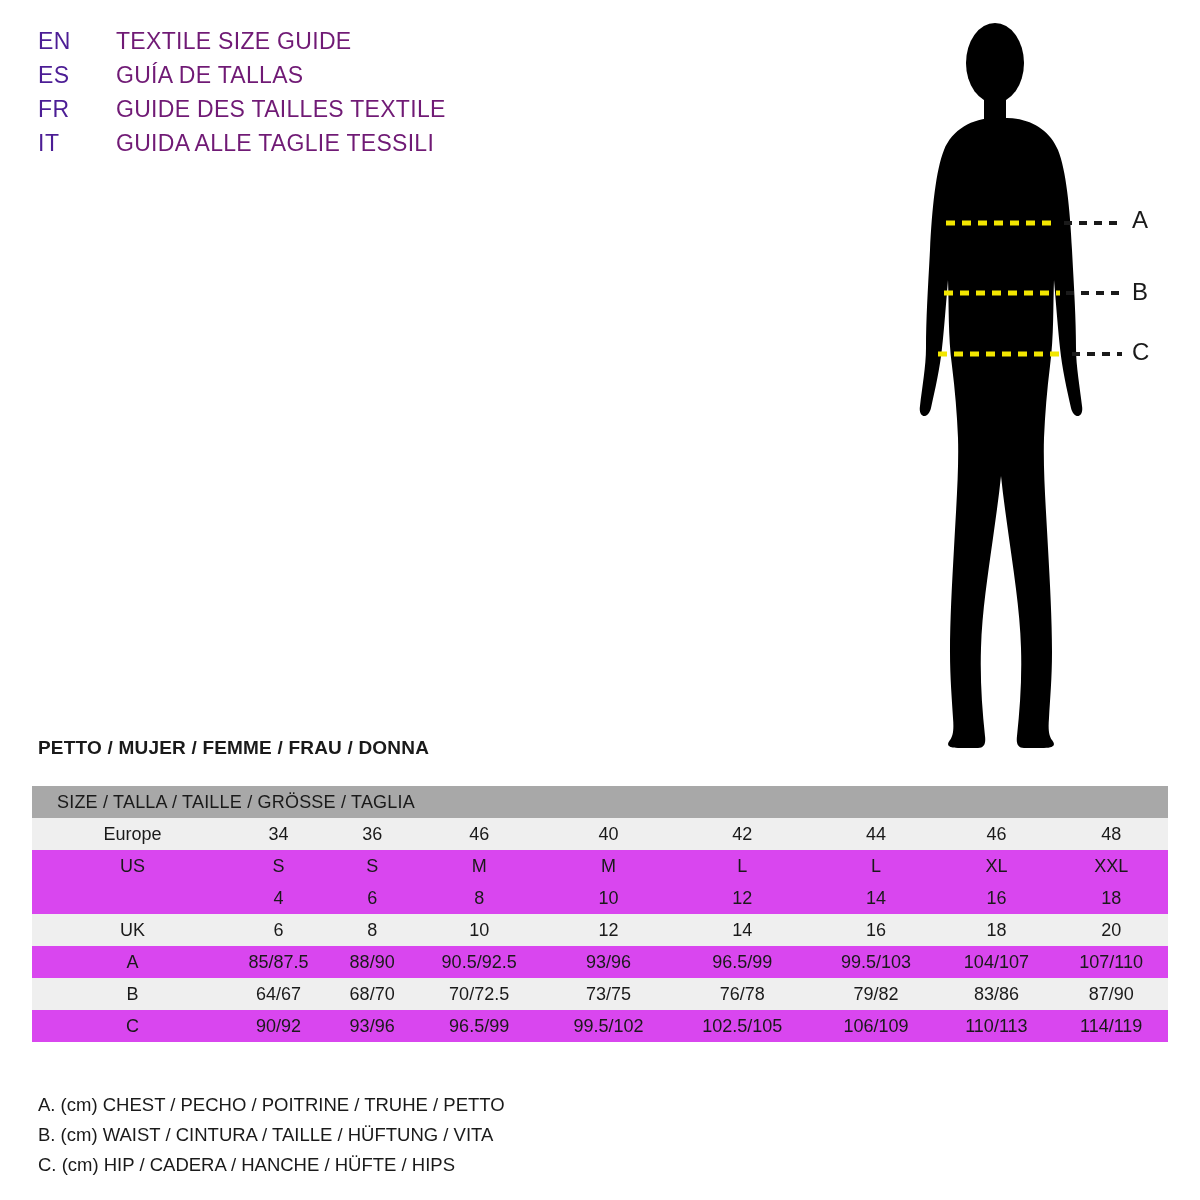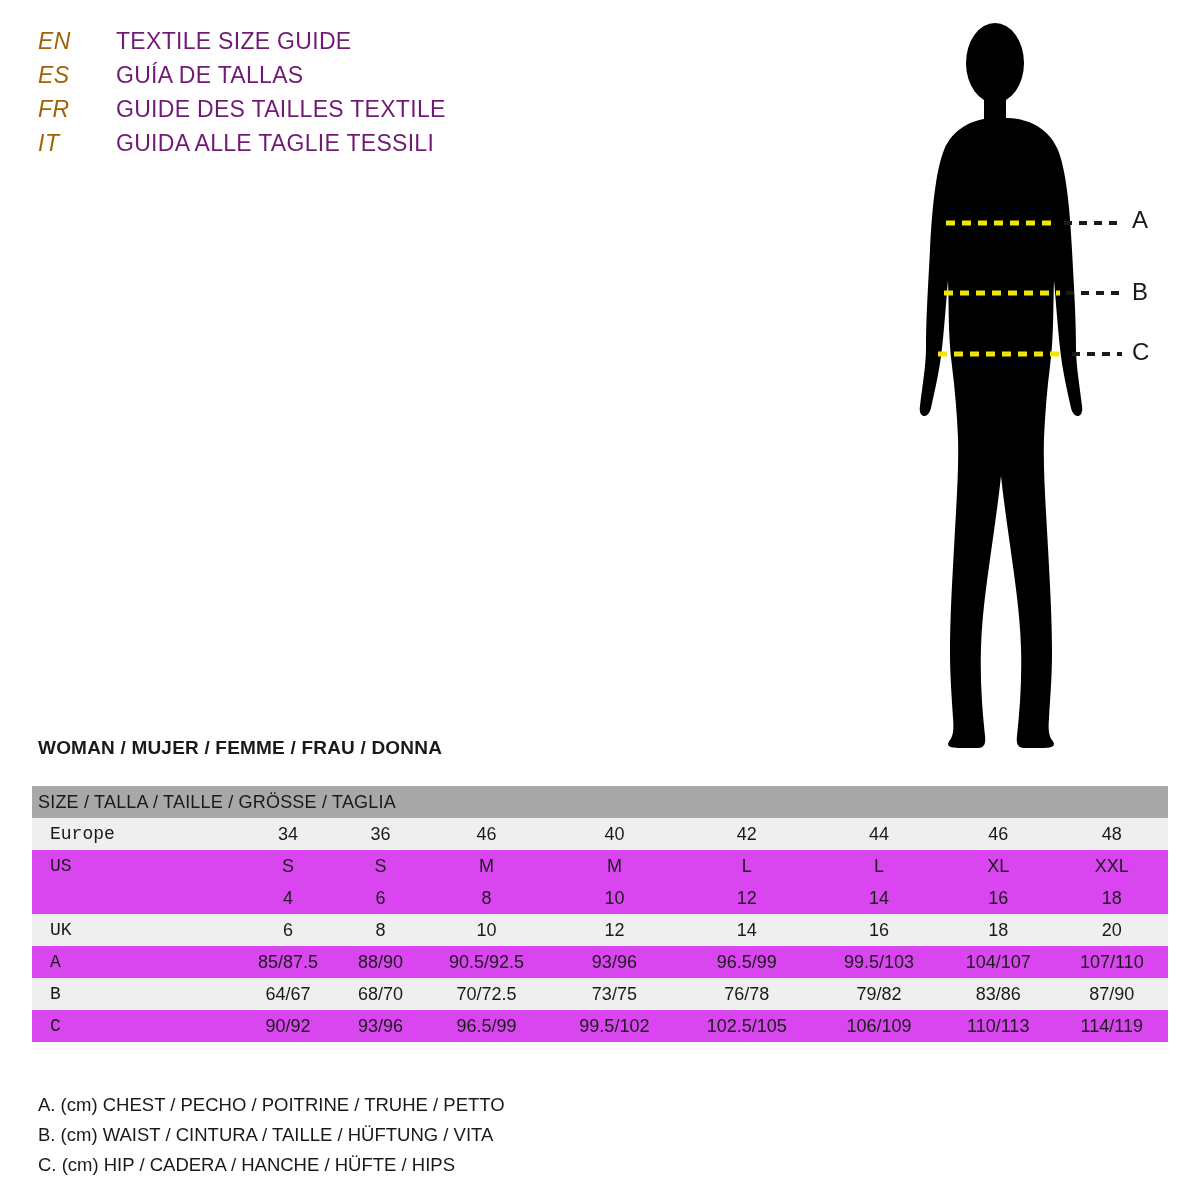--- a/index.html
+++ b/index.html
@@ -25,22 +25,21 @@
   }
   .lang-row {
     display: flex;
     align-items: baseline;
     height: 34px;
   }
   .lang-code {
     width: 78px;
     font-size: 23px;
     letter-spacing: 0.5px;
-    color: #a16207;
-    font-style: italic;
+    color: #4c1d95;
   }
   .lang-title {
     font-size: 23px;
     letter-spacing: 0.3px;
     color: #701a75;
     white-space: nowrap;
   }
 
   
   .figure-wrap {
@@ -88,30 +87,29 @@
   .size-table th,
   .size-table td {
     padding: 0;
     height: 32px;
     text-align: center;
     font-weight: normal;
     color: #1a1a1a;
   }
   .size-table th.head-cell {
     text-align: left;
-    padding-left: 6px;
+    padding-left: 25px;
     background: #a8a8a8;
     font-size: 18px;
     letter-spacing: 0.2px;
   }
   .size-table td.row-label {
-    text-align: left;
-    padding-left: 18px;
+    text-align: center;
+    padding-left: 8px;
     width: 185px;
-    font-family: Liberation Mono, monospace;
   }
   .row-light td { background: #efefef; }
   .row-dark td { background: #d946ef; }
 
   
   .legend {
     position: absolute;
     top: 1090px;
     left: 38px;
     width: 800px;
@@ -201,21 +199,21 @@
     <line x1="204" y1="205" x2="262" y2="205" stroke="#1a1a1a" stroke-width="4" stroke-dasharray="8,7"></line>
     <line x1="206" y1="275" x2="262" y2="275" stroke="#1a1a1a" stroke-width="4" stroke-dasharray="8,7"></line>
     <line x1="212" y1="336" x2="262" y2="336" stroke="#1a1a1a" stroke-width="4" stroke-dasharray="8,7"></line>
   </svg>
 
   <div class="measure-letter letter-a">A</div>
   <div class="measure-letter letter-b">B</div>
   <div class="measure-letter letter-c">C</div>
 </div>
 
-<div class="section-title">WOMAN / MUJER / FEMME / FRAU / DONNA</div>
+<div class="section-title">PETTO / MUJER / FEMME / FRAU / DONNA</div>
 
 <table class="size-table">
   <thead>
     <tr>
       <th class="head-cell" colspan="9">SIZE / TALLA / TAILLE / GRÖSSE / TAGLIA</th>
     </tr>
   </thead>
   <tbody>
     <tr class="row-light">
       <td class="row-label">Europe</td>

